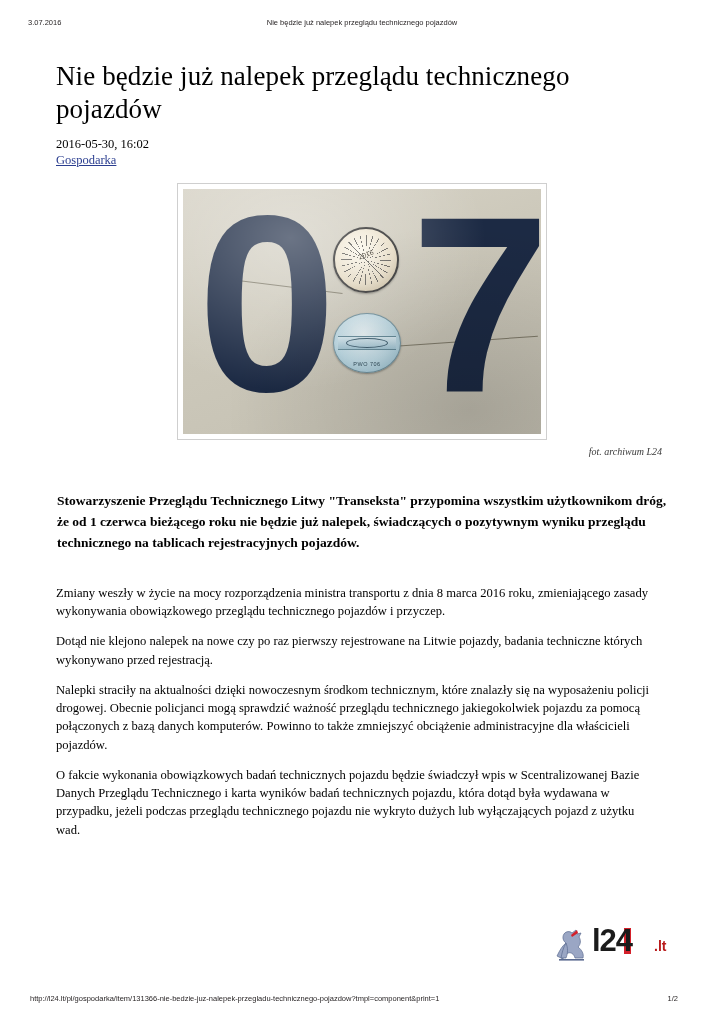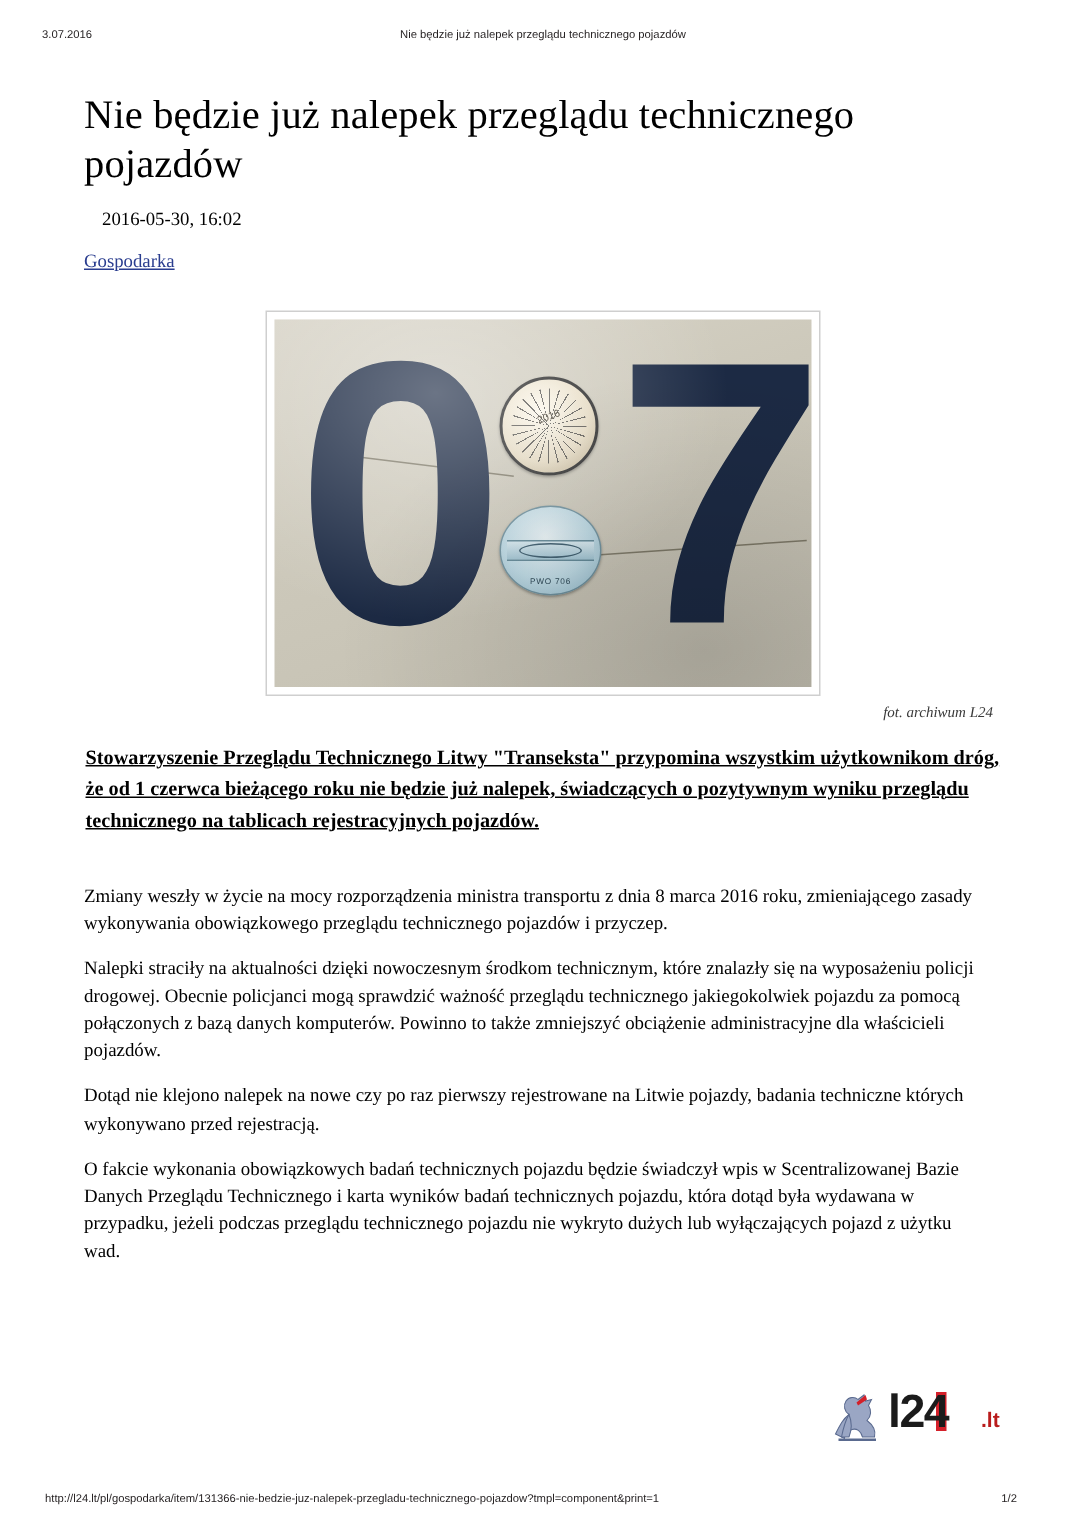--- a/index.html
+++ b/index.html
@@ -59,35 +59,35 @@
     font-family: "Liberation Serif", serif;
     font-weight: normal;
     font-size: 27px;
     line-height: 1.22;
     margin: 0 0 10px 0;
     letter-spacing: 0.1px;
   }
   .meta-date {
     font-size: 12.5px;
     line-height: 1.3;
-    margin: 12px;
+    margin: 0;
   }
   .meta-category {
     font-size: 12.5px;
     line-height: 1.35;
     margin: 0;
   }
   .meta-category a {
     color: #2a3d8f;
     text-decoration: underline;
   }
 
   
   .figure-wrap {
-    margin-top: 24px;
+    margin-top: 14px;
     text-align: center;
   }
   .photo-frame {
     display: inline-block;
     padding: 5px;
     border: 1px solid #cfcfcf;
     background: #ffffff;
     box-shadow: 0 0 0 0 transparent;
   }
   .photo {
@@ -218,26 +218,25 @@
     margin-top: 6px;
     text-align: right;
     font-size: 10px;
     font-style: italic;
     color: #3a3a3a;
     padding-right: 6px;
   }
 
   
   .lead {
-    margin-top: 14px;
+    margin-top: 34px;
     font-size: 13.5px;
     line-height: 1.55;
     font-weight: bold;
     padding-left: 1px;
-    text-decoration: underline;
   }
   p.body-par {
     font-size: 12.6px;
     line-height: 1.45;
     margin: 0 14px 12px 0;
   }
   .body-wrap { margin-top: 30px; }
 
   
   .logo {
@@ -344,22 +343,22 @@
           </div>
         </div>
       </div>
       <div class="fig-credit">fot. archiwum L24</div>
     </div>
 
     <div class="lead">Stowarzyszenie Przeglądu Technicznego Litwy "Transeksta" przypomina wszystkim użytkownikom dróg, że od 1 czerwca bieżącego roku nie będzie już nalepek, świadczących o pozytywnym wyniku przeglądu technicznego na tablicach rejestracyjnych pojazdów.</div>
 
     <div class="body-wrap">
       <p class="body-par">Zmiany weszły w życie na mocy rozporządzenia ministra transportu z dnia 8 marca 2016 roku, zmieniającego zasady wykonywania obowiązkowego przeglądu technicznego pojazdów i przyczep.</p>
+      <p class="body-par">Dotąd nie klejono nalepek na nowe czy po raz pierwszy rejestrowane na Litwie pojazdy, badania techniczne których wykonywano przed rejestracją.</p>
       <p class="body-par">Nalepki straciły na aktualności dzięki nowoczesnym środkom technicznym, które znalazły się na wyposażeniu policji drogowej. Obecnie policjanci mogą sprawdzić ważność przeglądu technicznego jakiegokolwiek pojazdu za pomocą połączonych z bazą danych komputerów. Powinno to także zmniejszyć obciążenie administracyjne dla właścicieli pojazdów.</p>
-      <p class="body-par">Dotąd nie klejono nalepek na nowe czy po raz pierwszy rejestrowane na Litwie pojazdy, badania techniczne których wykonywano przed rejestracją.</p>
       <p class="body-par">O fakcie wykonania obowiązkowych badań technicznych pojazdu będzie świadczył wpis w Scentralizowanej Bazie Danych Przeglądu Technicznego i karta wyników badań technicznych pojazdu, która dotąd była wydawana w przypadku, jeżeli podczas przeglądu technicznego pojazdu nie wykryto dużych lub wyłączających pojazd z użytku wad.</p>
     </div>
 
   </div>
 
   <div class="logo">
     <svg class="knight" viewBox="0 0 40 42" aria-hidden="true">
       <g fill="#9aa6c4" stroke="#5a6a8f" stroke-width="0.7">
         <path d="M7 34 C10 28, 12 24, 16 21 C13 19, 12 15, 14 12 C16 9, 20 9, 22 11 L26 8 L27 12 L31 11 L29 15 C31 18, 31 22, 28 25 C32 28, 34 32, 33 36 L25 36 C24 32, 21 30, 18 31 C15 32, 13 34, 13 37 Z"></path>
         <path d="M16 21 C18 26, 18 31, 16 36 L11 36 C12 31, 13 26, 16 21 Z"></path>

